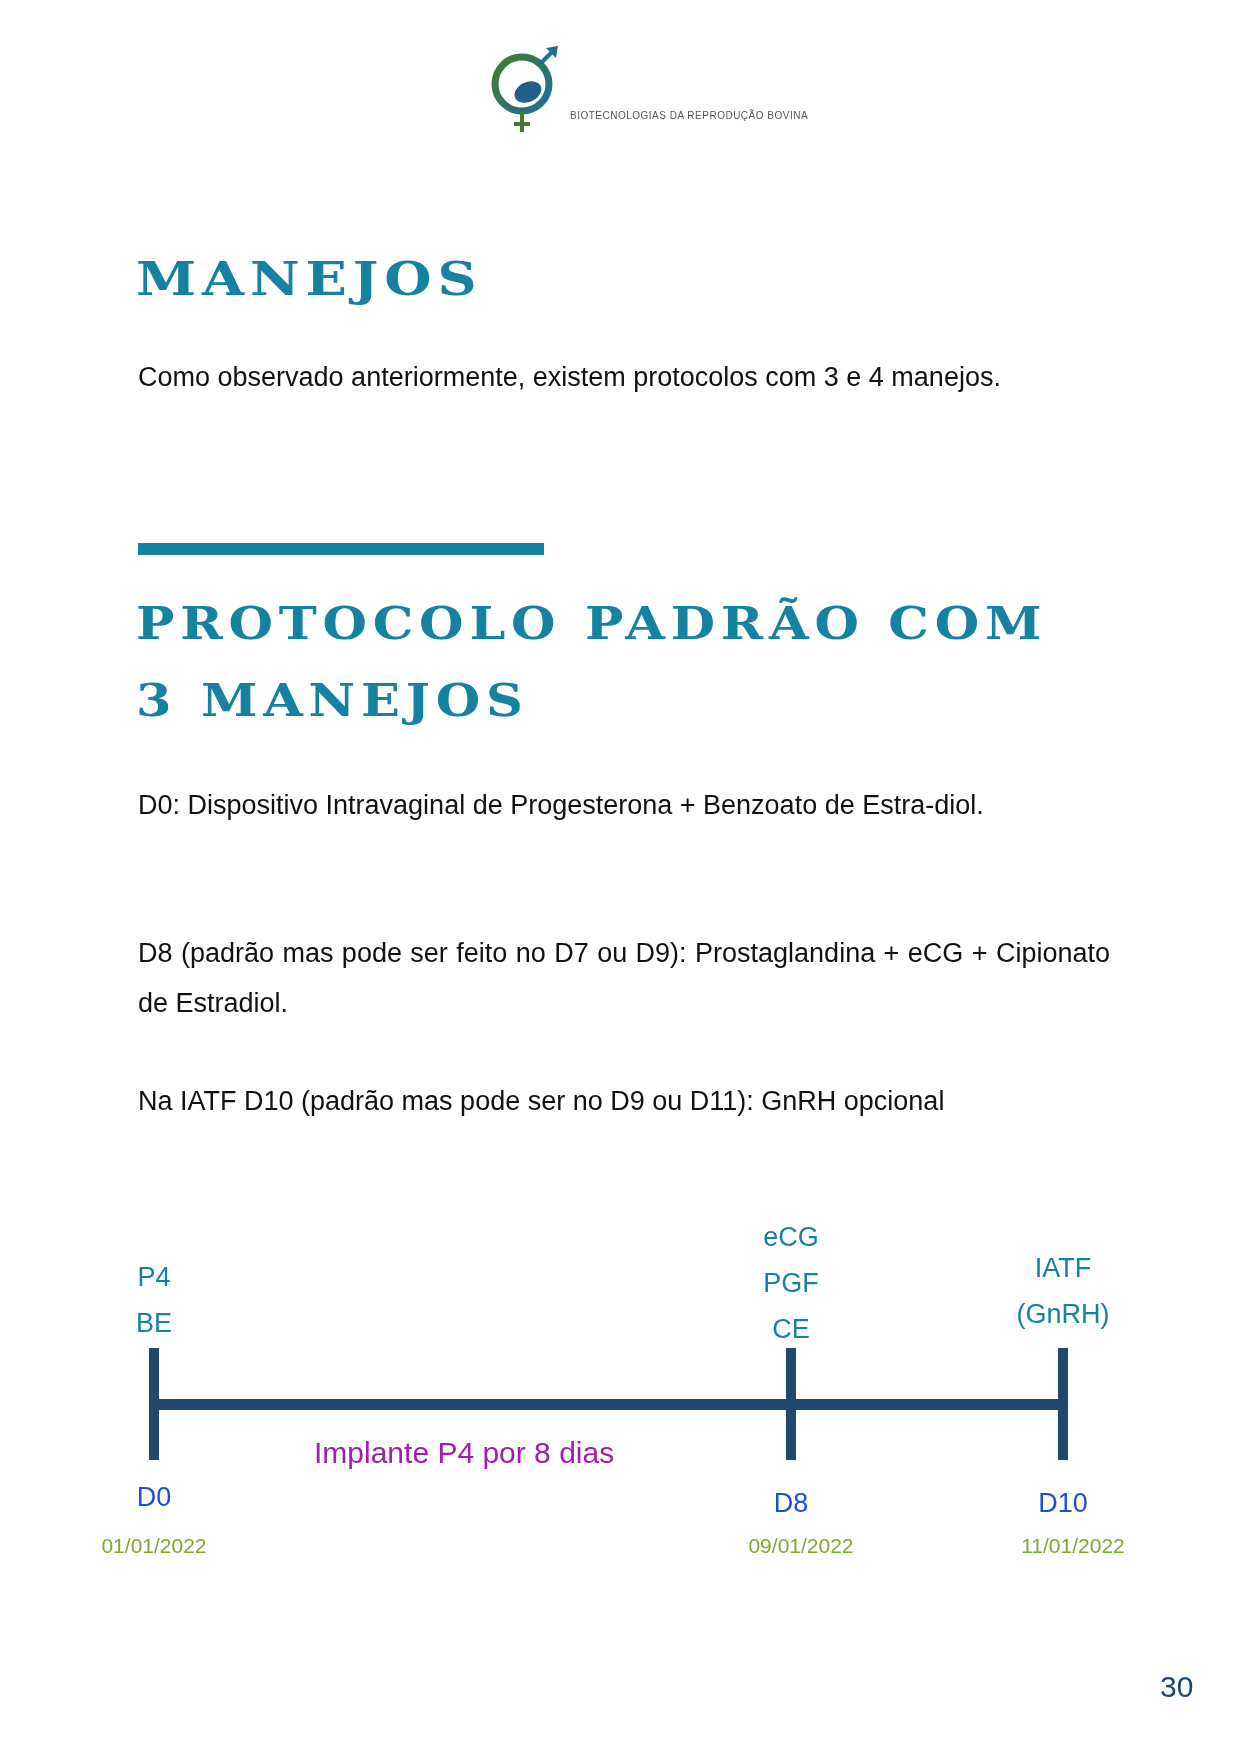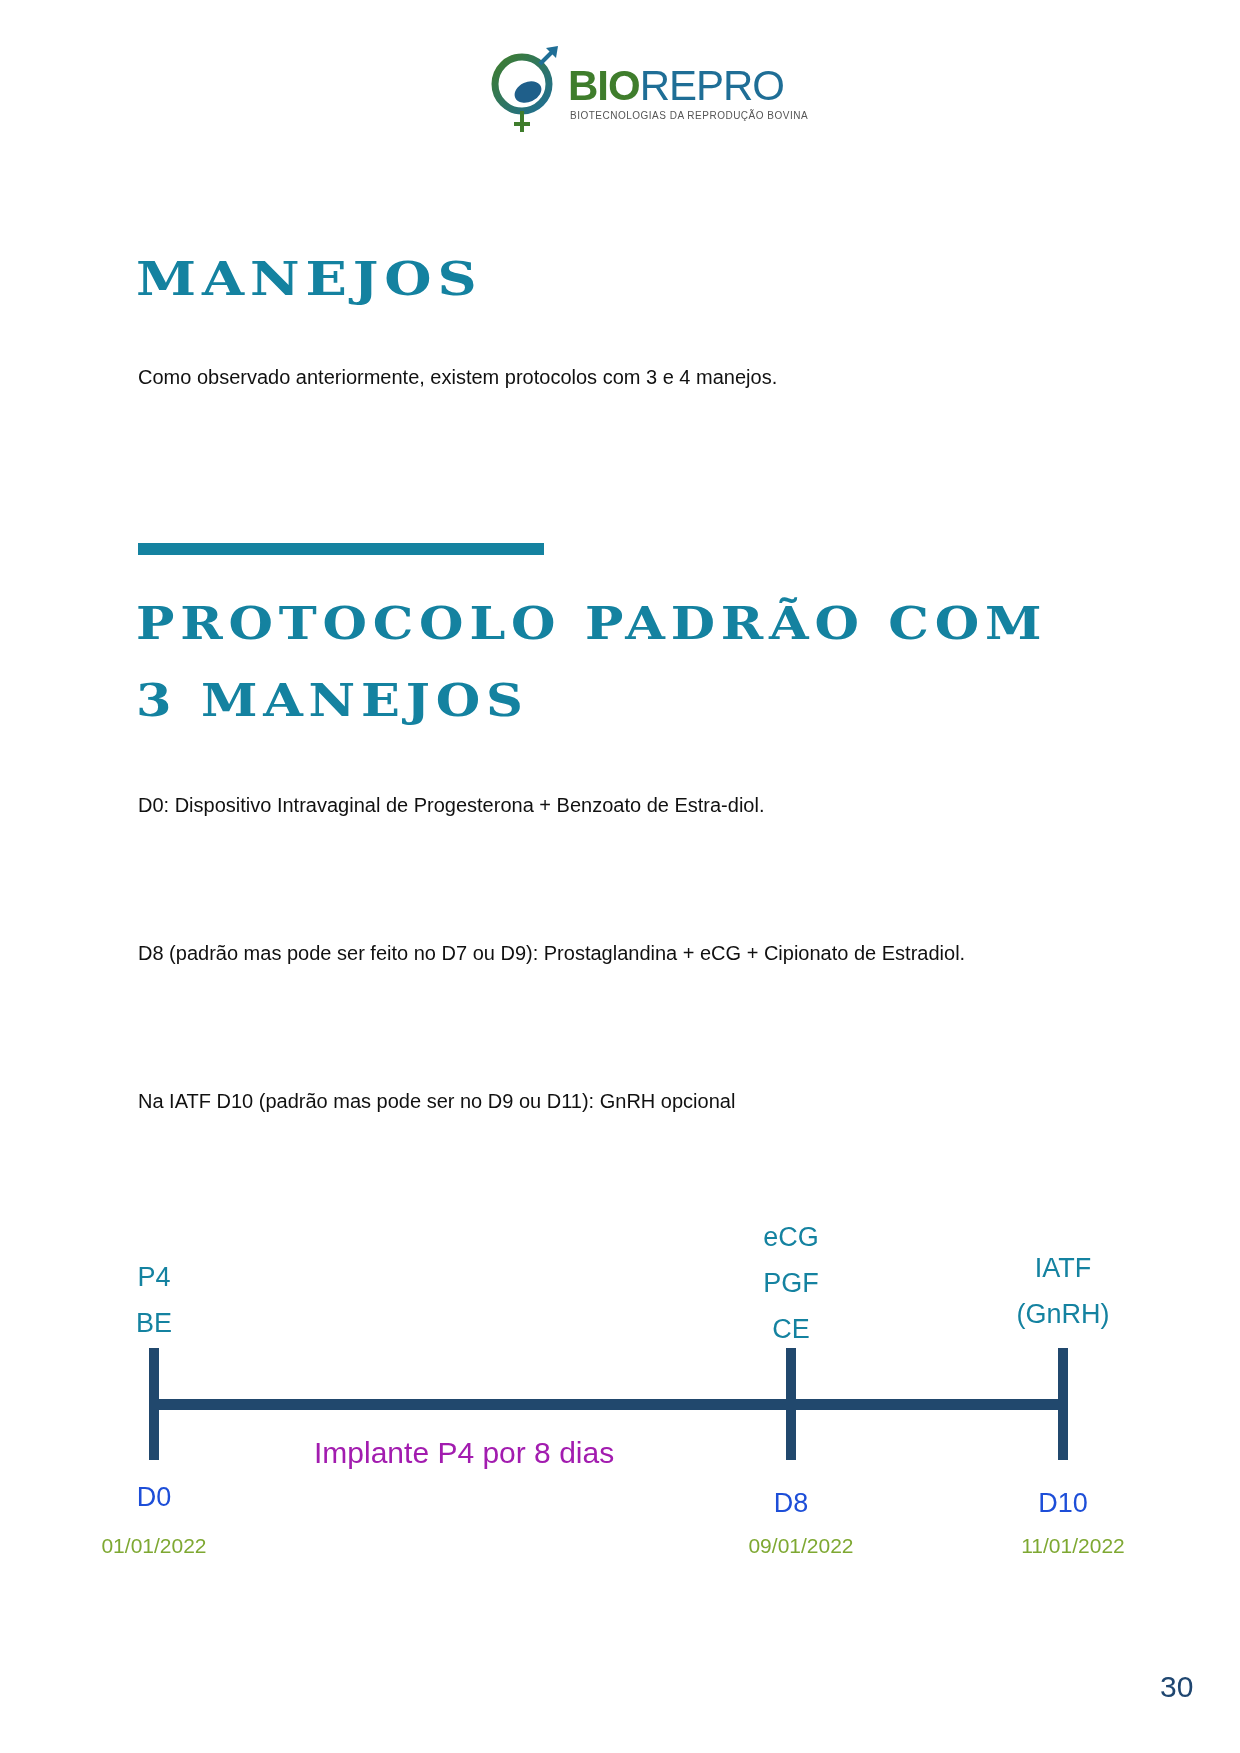--- a/index.html
+++ b/index.html
@@ -17,21 +17,21 @@
   .logo-sub { left: 82px; top: 66px; font-size: 10px; letter-spacing: 0.5px; color: #555; white-space: nowrap; text-align: center; }
 
   .h-title { color: #1482a0; font-weight: 700; letter-spacing: 4px; text-transform: uppercase; }
   .h1 { left: 136px; top: 252px; font-size: 46px; letter-spacing: 5px; transform: scaleX(1.18); transform-origin: left top; }
   .h2 { left: 136px; font-size: 44px; letter-spacing: 5px; transform: scaleX(1.16); transform-origin: left top; white-space: nowrap; }
   .h2.l1 { top: 598px; }
   .h2.l2 { top: 675px; }
 
   .rule { left: 138px; top: 543px; width: 406px; height: 12px; background: #1482a0; }
 
-  .body-text { color: #111; font-size: 20px; line-height: 50px; }
+  .body-text { color: #111; font-size: 27px; line-height: 50px; }
   .para1 { left: 138px; top: 352px; width: 972px; text-align: justify; text-align-last: left; }
   .para-d0 { left: 138px; top: 780px; width: 972px; text-align: justify; text-align-last: left; }
   .para-d8 { left: 138px; top: 928px; width: 972px; text-align: justify; text-align-last: left; }
   .para-iatf { left: 138px; top: 1076px; width: 972px; }
 
   .tl-label { color: #1482a0; font-size: 27px; text-align: center; line-height: 46px; }
   .tl-day { color: #1d4ed8; font-size: 27px; text-align: center; }
   .tl-date { color: #7ea832; font-size: 21px; text-align: center; }
   .tl-span { color: #a21caf; font-size: 30px; white-space: nowrap; }
 
@@ -55,21 +55,20 @@
     <circle cx="34" cy="40" r="27" fill="none" stroke="url(#lg)" stroke-width="7"></circle>
 
     <line x1="52" y1="20" x2="66" y2="6" stroke="#1f6e96" stroke-width="4"></line>
     <polygon points="58,4 70,2 68,14" fill="#1f6e96"></polygon>
 
     <line x1="34" y1="67" x2="34" y2="88" stroke="#3f7d2c" stroke-width="4"></line>
     <line x1="26" y1="80" x2="42" y2="80" stroke="#3f7d2c" stroke-width="4"></line>
 
     <ellipse cx="40" cy="48" rx="14" ry="10" fill="#1f5f8a" transform="rotate(-25 40 48)"></ellipse>
   </svg>
-  <div class="abs logo-word sans"><span class="logo-bio">BIO</span><span class="logo-repro">REPRO</span></div>
   <div class="abs logo-sub sans">BIOTECNOLOGIAS DA REPRODUÇÃO BOVINA</div>
 </div>
 
 <div class="abs h-title h1 serif">MANEJOS</div>
 <div class="abs body-text para1 sans">Como observado anteriormente, existem protocolos com 3 e 4 manejos.</div>
 
 <div class="abs rule"></div>
 
 <div class="abs h-title h2 l1 serif">PROTOCOLO PADRÃO COM</div>
 <div class="abs h-title h2 l2 serif">3 MANEJOS</div>

